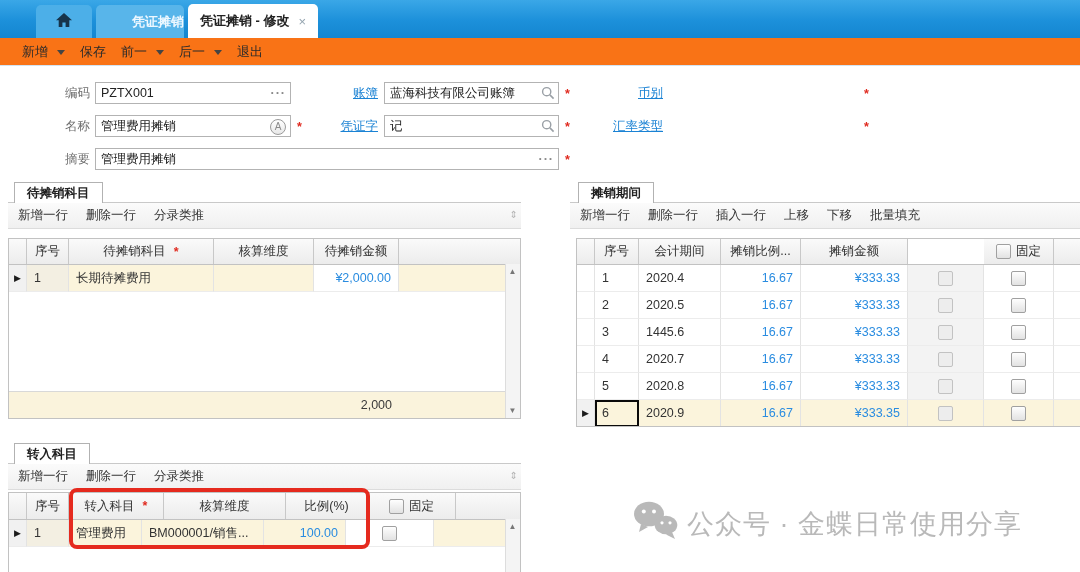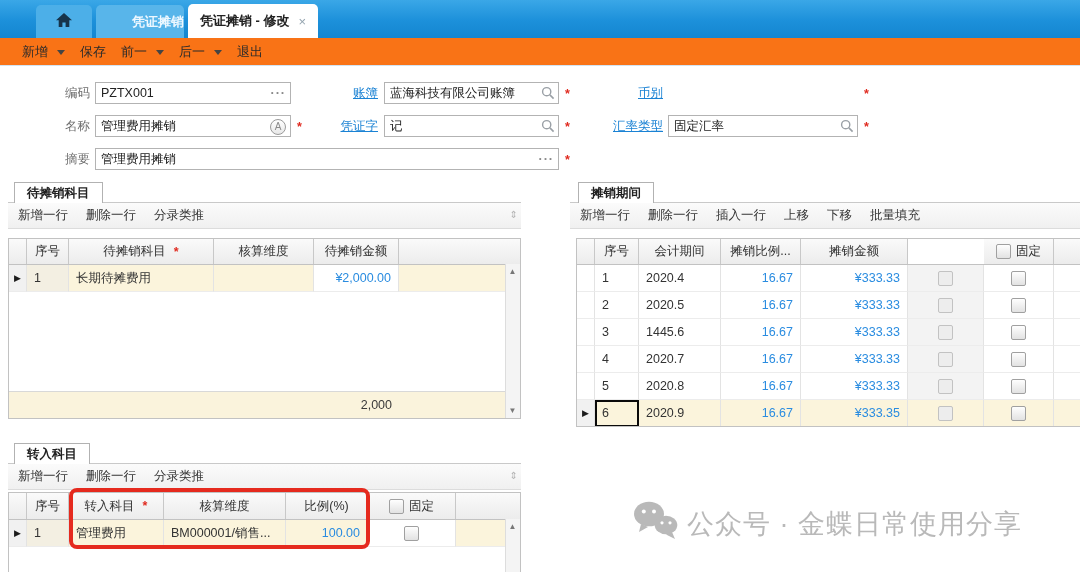--- a/index.html
+++ b/index.html
@@ -140,29 +140,20 @@
     <span>记</span>
     <span class="mag">
       <svg width="14" height="14" viewBox="0 0 14 14">
           <circle cx="5.7" cy="5.7" r="4.1" fill="none" stroke="#9aa0a6" stroke-width="1.4"></circle>
           <line x1="8.9" y1="8.9" x2="12.6" y2="12.6" stroke="#9aa0a6" stroke-width="1.6"></line>
         </svg>
     </span>
   </div>
   <div class="req" style="left:565px;top:115px;">*</div>
   <div class="lnk" style="left:600px;top:115px;width:63px;">汇率类型</div>
-  <div class="inp" style="left:668px;top:115px;width:190px;">
-    <span>固定汇率</span>
-    <span class="mag">
-      <svg width="14" height="14" viewBox="0 0 14 14">
-          <circle cx="5.7" cy="5.7" r="4.1" fill="none" stroke="#9aa0a6" stroke-width="1.4"></circle>
-          <line x1="8.9" y1="8.9" x2="12.6" y2="12.6" stroke="#9aa0a6" stroke-width="1.6"></line>
-        </svg>
-    </span>
-  </div>
   <div class="req" style="left:864px;top:115px;">*</div>
 
   <div class="lbl" style="left:40px;top:148px;width:50px;">摘要</div>
   <div class="inp" style="left:95px;top:148px;width:464px;">
     <span>管理费用摊销</span>
     <span class="more">···</span>
   </div>
   <div class="req" style="left:565px;top:148px;">*</div>
 
   <div class="sec-tab" style="left:14px;top:182px;">待摊销科目</div>
@@ -342,21 +333,21 @@
         <span class="cb"></span>
         <span>固定</span>
       </div>
       <div class="hc" style="flex:1;border-right:none;"></div>
     </div>
     <div class="row">
       <div class="td ind" style="width:18px;">
           <span class="rowarrow">▶</span>
         </div>
       <div class="td seqbg" style="width:42px;">1</div>
-      <div class="td cream" style="width:95px;">管理费用</div>
+      <div class="td cream" style="width:73px;">管理费用</div>
       <div class="td cream" style="width:122px;">BM000001/销售...</div>
       <div class="td cream right blue" style="width:82px;">100.00</div>
       <div class="td center" style="width:88px;">
           <span class="cb"></span>
         </div>
       <div class="td cream" style="flex:1;border-right:none;"></div>
     </div>
     <div class="vscroll" style="top:26px;bottom:0;">
       <span class="sarr" style="top:1px;">▲</span>
     </div>

